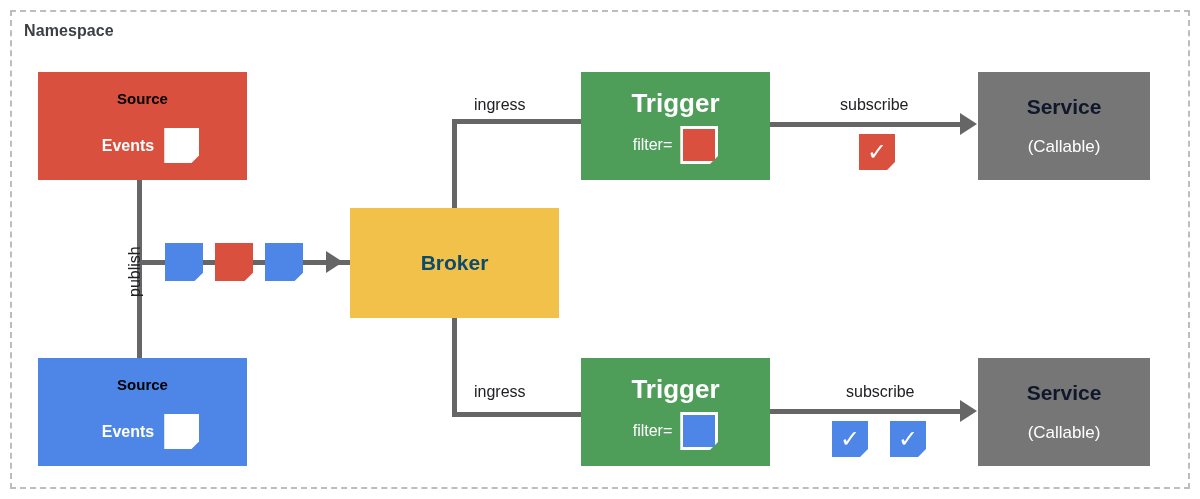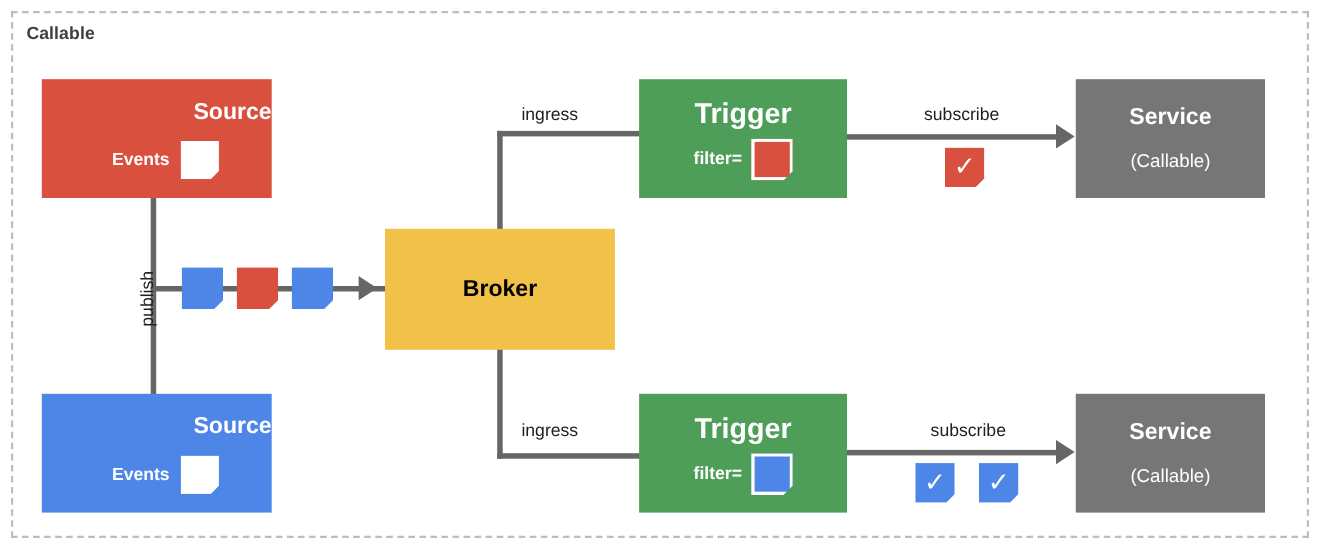--- a/index.html
+++ b/index.html
@@ -49,24 +49,24 @@
     align-items: center;
     justify-content: center;
   }
 
   .source-box { }
   .source-top {
     position: absolute;
     top: 18px;
     left: 0;
     right: 0;
-    text-align: right;
-    font-size: 21px;
-    font-weight: bold;
-    color: #ffffff;
+    text-align: center;
+    font-size: 15px;
+    font-weight: bold;
+    color: #000000;
   }
   .source-row {
     position: absolute;
     top: 56px;
     left: 0;
     right: 0;
     display: flex;
     align-items: center;
     justify-content: center;
     gap: 10px;
@@ -94,21 +94,21 @@
     border: 3px solid #ffffff;
   }
 
   
   .broker-box {
     background: #f2c14a;
   }
   .broker-label {
     font-size: 21px;
     font-weight: bold;
-    color: #000000;
+    color: #0c4a6e;
   }
 
   
   .trigger-box {
     background: #4e9e5a;
   }
   .trigger-top {
     position: absolute;
     top: 16px;
     left: 0;
@@ -123,36 +123,36 @@
     top: 54px;
     left: 0;
     right: 0;
     display: flex;
     align-items: center;
     justify-content: center;
     gap: 8px;
   }
   .trigger-label {
     font-size: 16px;
-    font-weight: bold;
+    font-weight: normal;
     color: #ffffff;
   }
   .filter-card {
     width: 38px;
     height: 38px;
   }
 
   
   .service-box {
     background: #767676;
   }
   .service-title {
     font-size: 21px;
     font-weight: bold;
-    color: #ffffff;
+    color: #0f172a;
     text-align: center;
   }
   .service-sub {
     font-size: 17px;
     color: #ffffff;
     text-align: center;
     margin-top: 18px;
   }
 
   
@@ -199,21 +199,21 @@
     font-size: 24px;
     line-height: 1;
   }
 </style>
 </head>
 <body>
 
 <div id="canvas">
 
   <div class="namespace-box"></div>
-  <div class="namespace-title">Callable</div>
+  <div class="namespace-title">Namespace</div>
 
   <div class="line" style="left:137px; top:180px; width:5px; height:184px;"></div>
 
   <div class="line" style="left:140px; top:260px; width:212px; height:5px;"></div>
   <div class="arrowhead" style="left:326px; top:251px;"></div>
 
   <div class="edge-label vertical" style="left:126px; top:297px;">publish</div>
 
   <div class="line" style="left:452px; top:119px; width:5px; height:298px;"></div>
 

